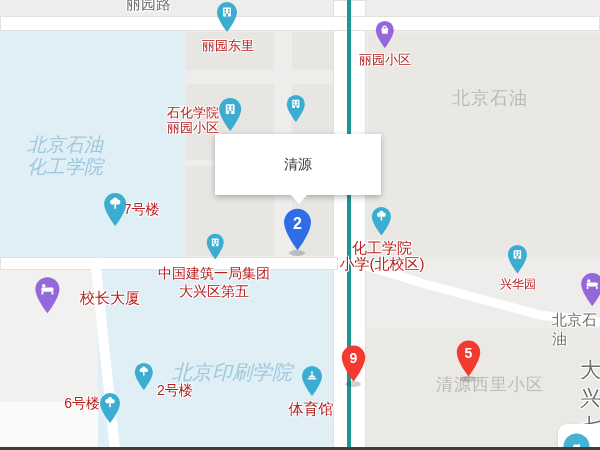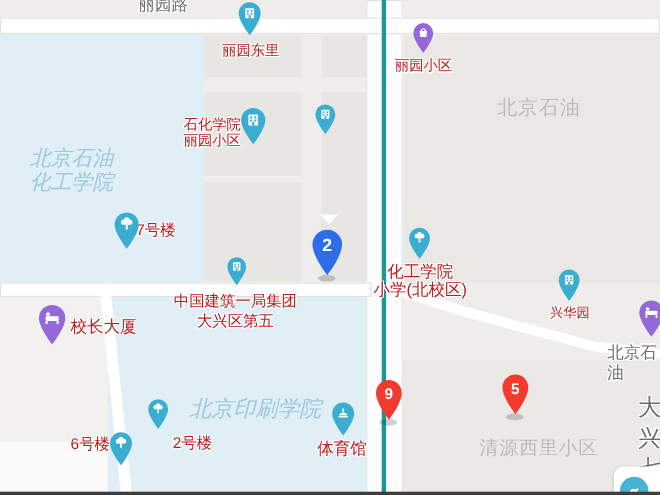--- a/index.html
+++ b/index.html
@@ -54,21 +54,21 @@
     <path d="M357 263 L425 284 L540 315 L600 322" fill="none" stroke="#ffffff" stroke-width="9"></path>
     <path d="M95 258 L115 450" fill="none" stroke="#ffffff" stroke-width="10"></path>
   </svg>
   <div class="teal-line" style="left:347px;top:0;width:4px;height:450px;background:#1d9795;"></div>
 
   <div id="map-layers">
       <div class="maplabel lbl-campus" style="font-size: 19px; line-height: 22px; left: 27px; top: 134px;">北京石油
 化工学院</div>
       <div class="maplabel lbl-district" style="font-size: 18px; line-height: 20px; left: 452px; top: 88px;">北京石油</div>
       <div class="maplabel lbl-campus" style="font-size: 20px; line-height: 20px; left: 172px; top: 362px;">北京印刷学院</div>
-      <div class="maplabel lbl-district" style="font-size: 17px; line-height: 19px; left: 436px; top: 398px;">清源西里小区</div>
+      <div class="maplabel lbl-district" style="font-size: 17px; line-height: 19px; left: 436px; top: 375px;">清源西里小区</div>
       <div class="maplabel lbl-road" style="font-size: 15px; left: 126px; top: -5px;">丽园路</div>
       <div class="maplabel lbl-road" style="font-size: 15px; left: 552px; top: 311px;">北京石油</div>
       <div class="maplabel lbl-road" style="font-size: 21px; left: 580px; top: 356px;">大兴七</div>
       <div class="poi-pin" style="left: 215px; top: 1px;"><svg width="24" height="32" viewBox="0 0 24 32">
     <path d="M12 31 C12 31 2 18.5 2 11 A10 10 0 1 1 22 11 C22 18.5 12 31 12 31 Z" fill="#3aadd0"></path>
     <g transform="translate(12,11)">
             <rect x="-4" y="-4.5" width="8" height="9" rx="0.8" fill="#fff"></rect>
     <rect x="-2.6" y="-3" width="1.7" height="1.7" fill="#3aadd0"></rect>
             <rect x="0.9" y="-3" width="1.7" height="1.7" fill="#3aadd0"></rect>
     <rect x="-2.6" y="-0.4" width="1.7" height="1.7" fill="#3aadd0"></rect>
@@ -138,21 +138,21 @@
     <path d="M12 31 C12 31 2 18.5 2 11 A10 10 0 1 1 22 11 C22 18.5 12 31 12 31 Z" fill="#9468d8"></path>
     <g transform="translate(12,11)">
             <g fill="#fff">
               <rect x="-5" y="-1.5" width="10" height="3.6" rx="1"></rect>
     <circle cx="-3.1" cy="-2.9" r="1.5"></circle>
               <rect x="-5" y="2.2" width="1.6" height="2.2"></rect>
               <rect x="3.4" y="2.2" width="1.6" height="2.2"></rect>
             </g>
           </g>
         </svg></div>
-      <div class="poi-label" style="font-size: 15px; line-height: 18px; left: 64px; top: 289px;">校长大厦</div>
+      <div class="poi-label" style="font-size: 15px; line-height: 18px; left: 80px; top: 289px;">校长大厦</div>
       <div class="poi-pin" style="left: 369.6px; top: 205.6px;"><svg width="22.799999999999997" height="30.4" viewBox="0 0 24 32">
     <path d="M12 31 C12 31 2 18.5 2 11 A10 10 0 1 1 22 11 C22 18.5 12 31 12 31 Z" fill="#3aadd0"></path>
     <g transform="translate(12,11)">
             <g fill="#fff">
               <circle cx="-2.4" cy="-1.8" r="2.3"></circle>
               <circle cx="2.4" cy="-1.8" r="2.3"></circle>
     <circle cx="0" cy="-3.6" r="2.3"></circle>
               <rect x="-0.8" y="-1.8" width="1.6" height="6"></rect>
             </g>
           </g>
@@ -198,21 +198,21 @@
     <path d="M12 31 C12 31 2 18.5 2 11 A10 10 0 1 1 22 11 C22 18.5 12 31 12 31 Z" fill="#3aadd0"></path>
     <g transform="translate(12,11)">
             <g fill="#fff">
               <circle cx="-2.4" cy="-1.8" r="2.3"></circle>
               <circle cx="2.4" cy="-1.8" r="2.3"></circle>
     <circle cx="0" cy="-3.6" r="2.3"></circle>
               <rect x="-0.8" y="-1.8" width="1.6" height="6"></rect>
             </g>
           </g>
         </svg></div>
-      <div class="poi-label" style="font-size: 14px; line-height: 17px; left: 157px; top: 394px;">2号楼</div>
+      <div class="poi-label" style="font-size: 14px; line-height: 17px; left: 157px; top: 382px;">2号楼</div>
       <div class="poi-pin" style="left: 578.8px; top: 271.8px;"><svg width="26.400000000000002" height="35.2" viewBox="0 0 24 32">
     <path d="M12 31 C12 31 2 18.5 2 11 A10 10 0 1 1 22 11 C22 18.5 12 31 12 31 Z" fill="#9468d8"></path>
     <g transform="translate(12,11)">
             <g fill="#fff">
               <rect x="-5" y="-1.5" width="10" height="3.6" rx="1"></rect>
     <circle cx="-3.1" cy="-2.9" r="1.5"></circle>
               <rect x="-5" y="2.2" width="1.6" height="2.2"></rect>
               <rect x="3.4" y="2.2" width="1.6" height="2.2"></rect>
             </g>
           </g>
@@ -227,20 +227,23 @@
     <path d="M15 41 C15 41 2 24.5 2 14 A13 13 0 1 1 28 14 C28 24.5 15 41 15 41 Z" fill="#f23a2e"></path>
     <text x="15" y="15" text-anchor="middle" dominant-baseline="central" font-family="Liberation Sans, DejaVu Sans, sans-serif" font-size="15.5" font-weight="bold" fill="#fff">9</text>
         </svg></div>
       <div class="marker-shadow" style="width: 16px; height: 6px; left: 460px; top: 376px;"></div>
       <div class="marker" style="left: 454.5px; top: 339px;"><svg width="27" height="39" viewBox="0 0 30 42">
     <path d="M15 41 C15 41 2 24.5 2 14 A13 13 0 1 1 28 14 C28 24.5 15 41 15 41 Z" fill="#f23a2e"></path>
     <text x="15" y="15" text-anchor="middle" dominant-baseline="central" font-family="Liberation Sans, DejaVu Sans, sans-serif" font-size="15.5" font-weight="bold" fill="#fff">5</text>
         </svg></div>
     </div>
 
+  <div id="popup">
+    <span id="popup-title">清源</span>
+  </div>
   <div id="popup-pointer"></div>
 
   <div id="poi-card">
     <svg width="27" height="27" viewBox="0 0 27 27">
       <circle cx="13.5" cy="13.5" r="13" fill="#45b4d4"></circle>
       <path d="M8.5 16 Q11 9.5 14.5 12 Q18 9.5 17 13 Q15 17 8.5 16 Z" fill="#ffffff"></path>
     </svg>
   </div>
 
   <div id="bottom-border"></div>

